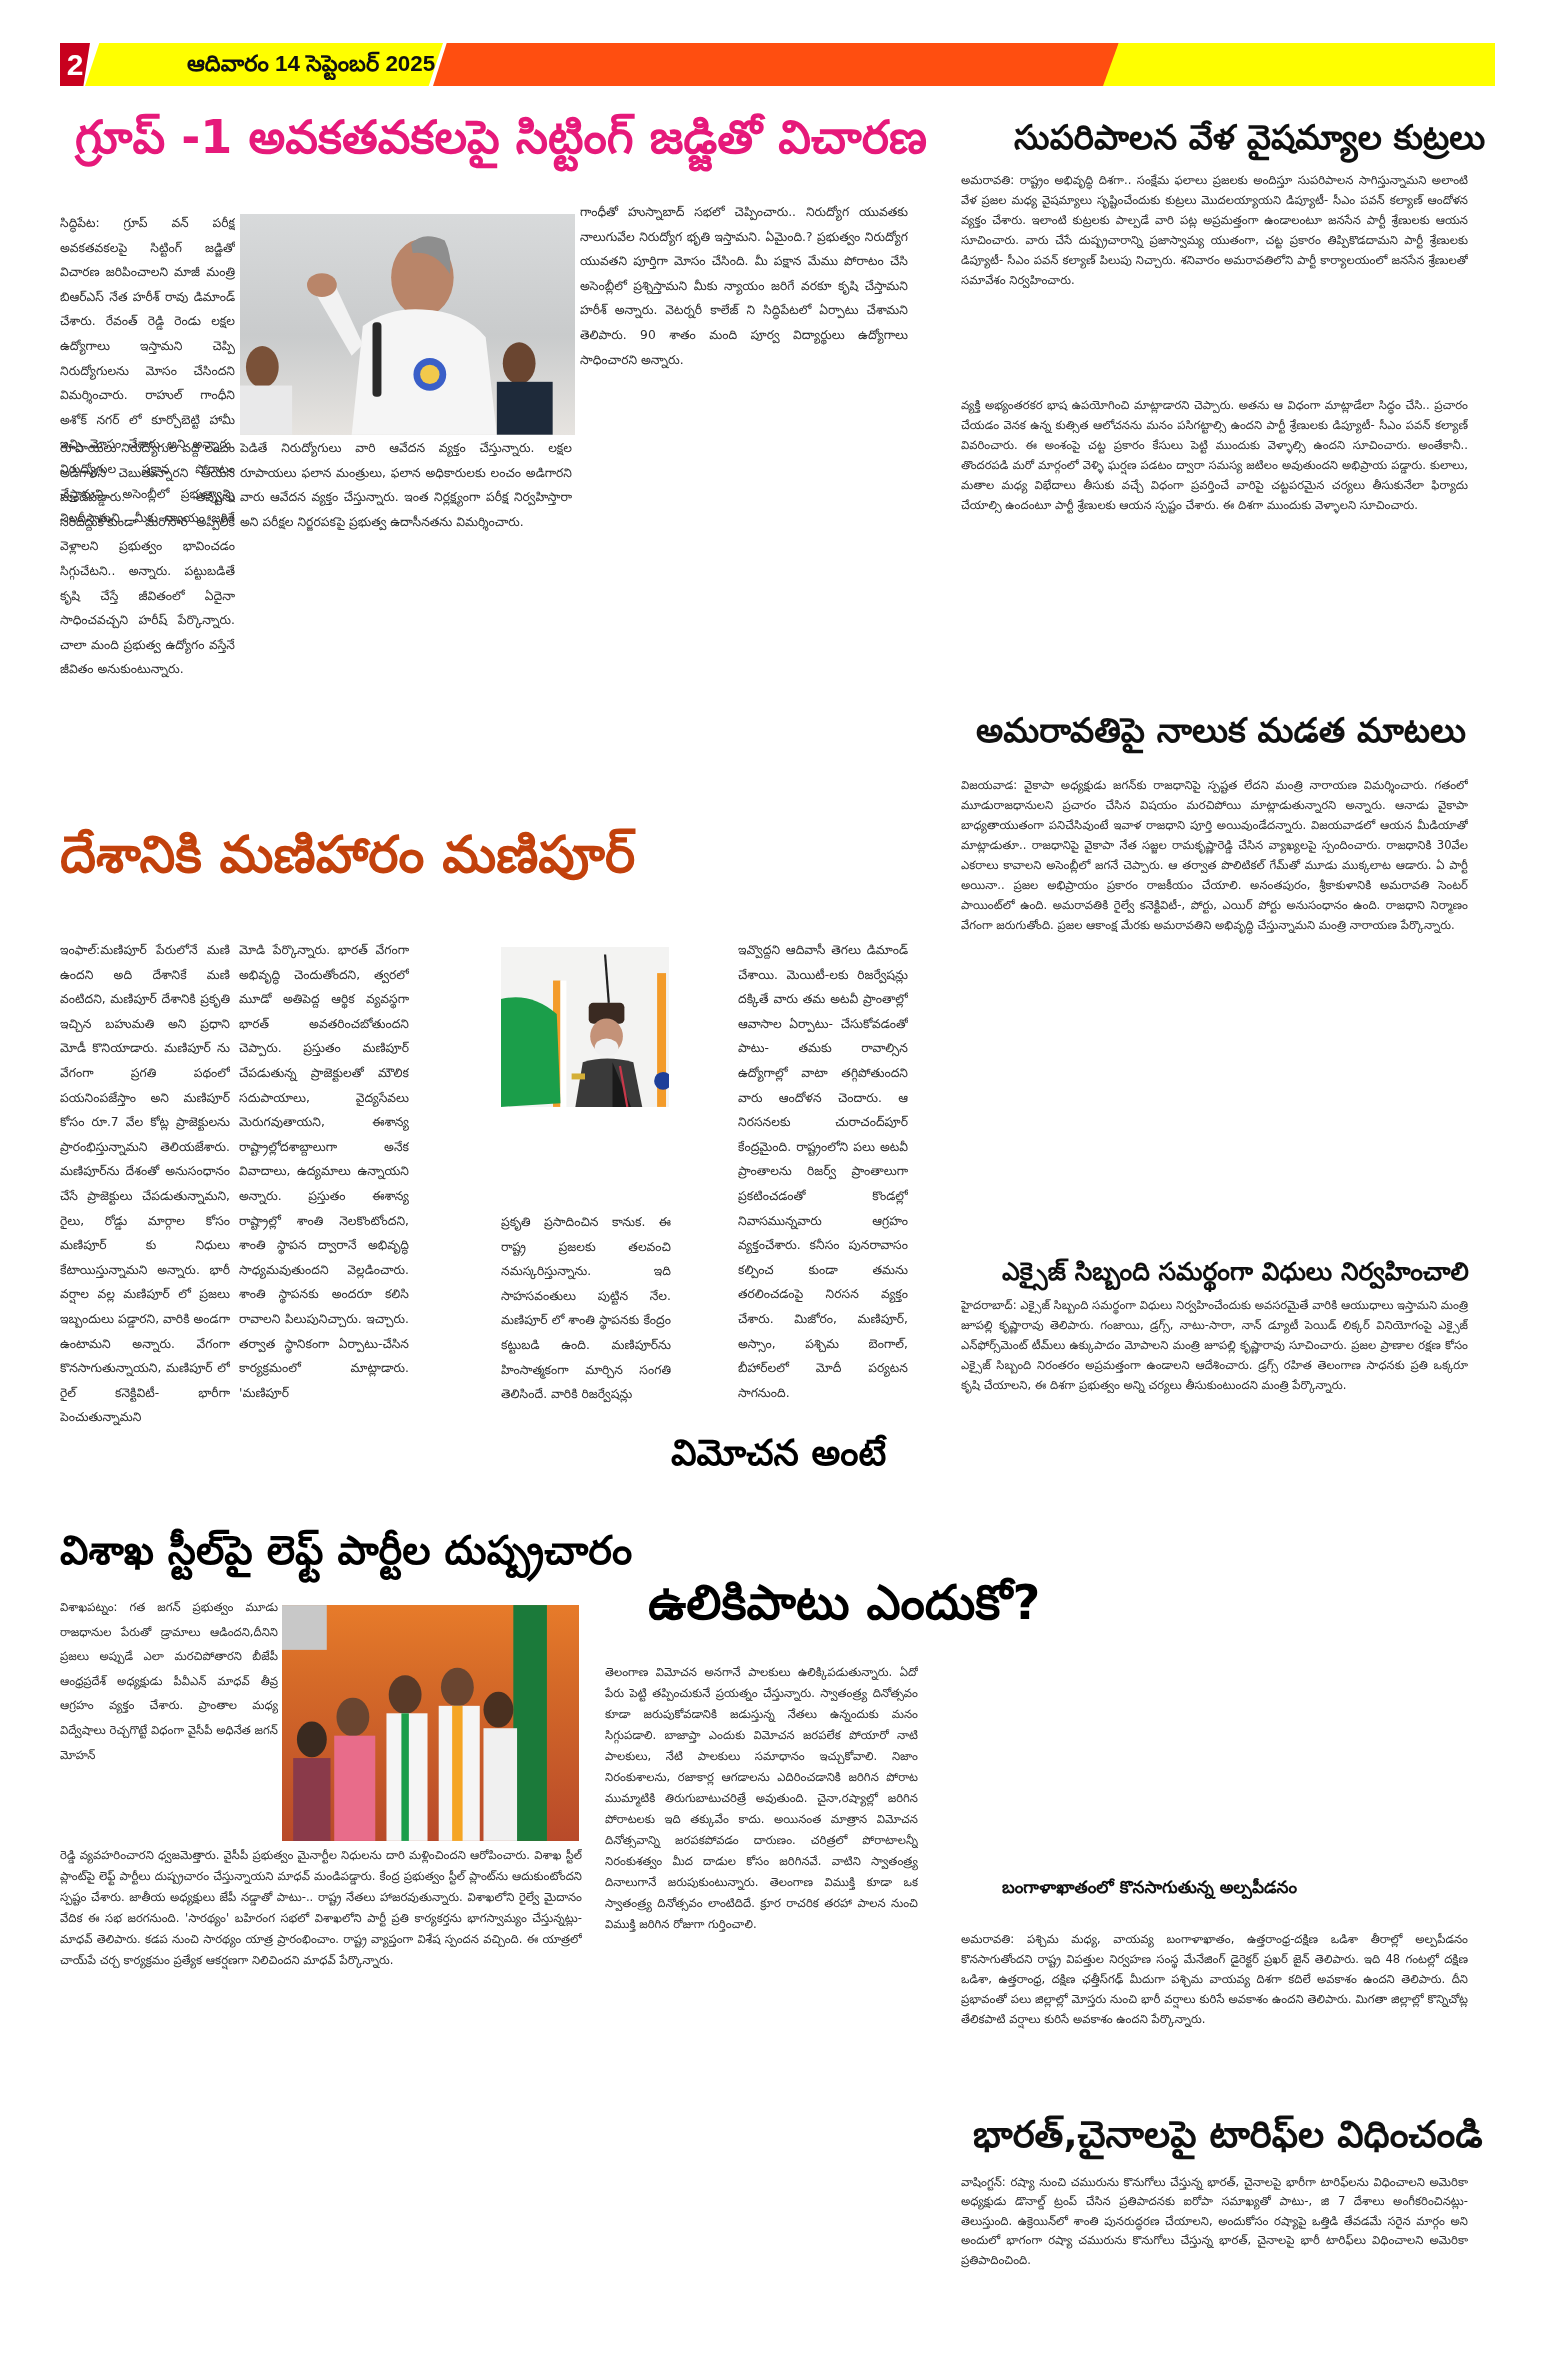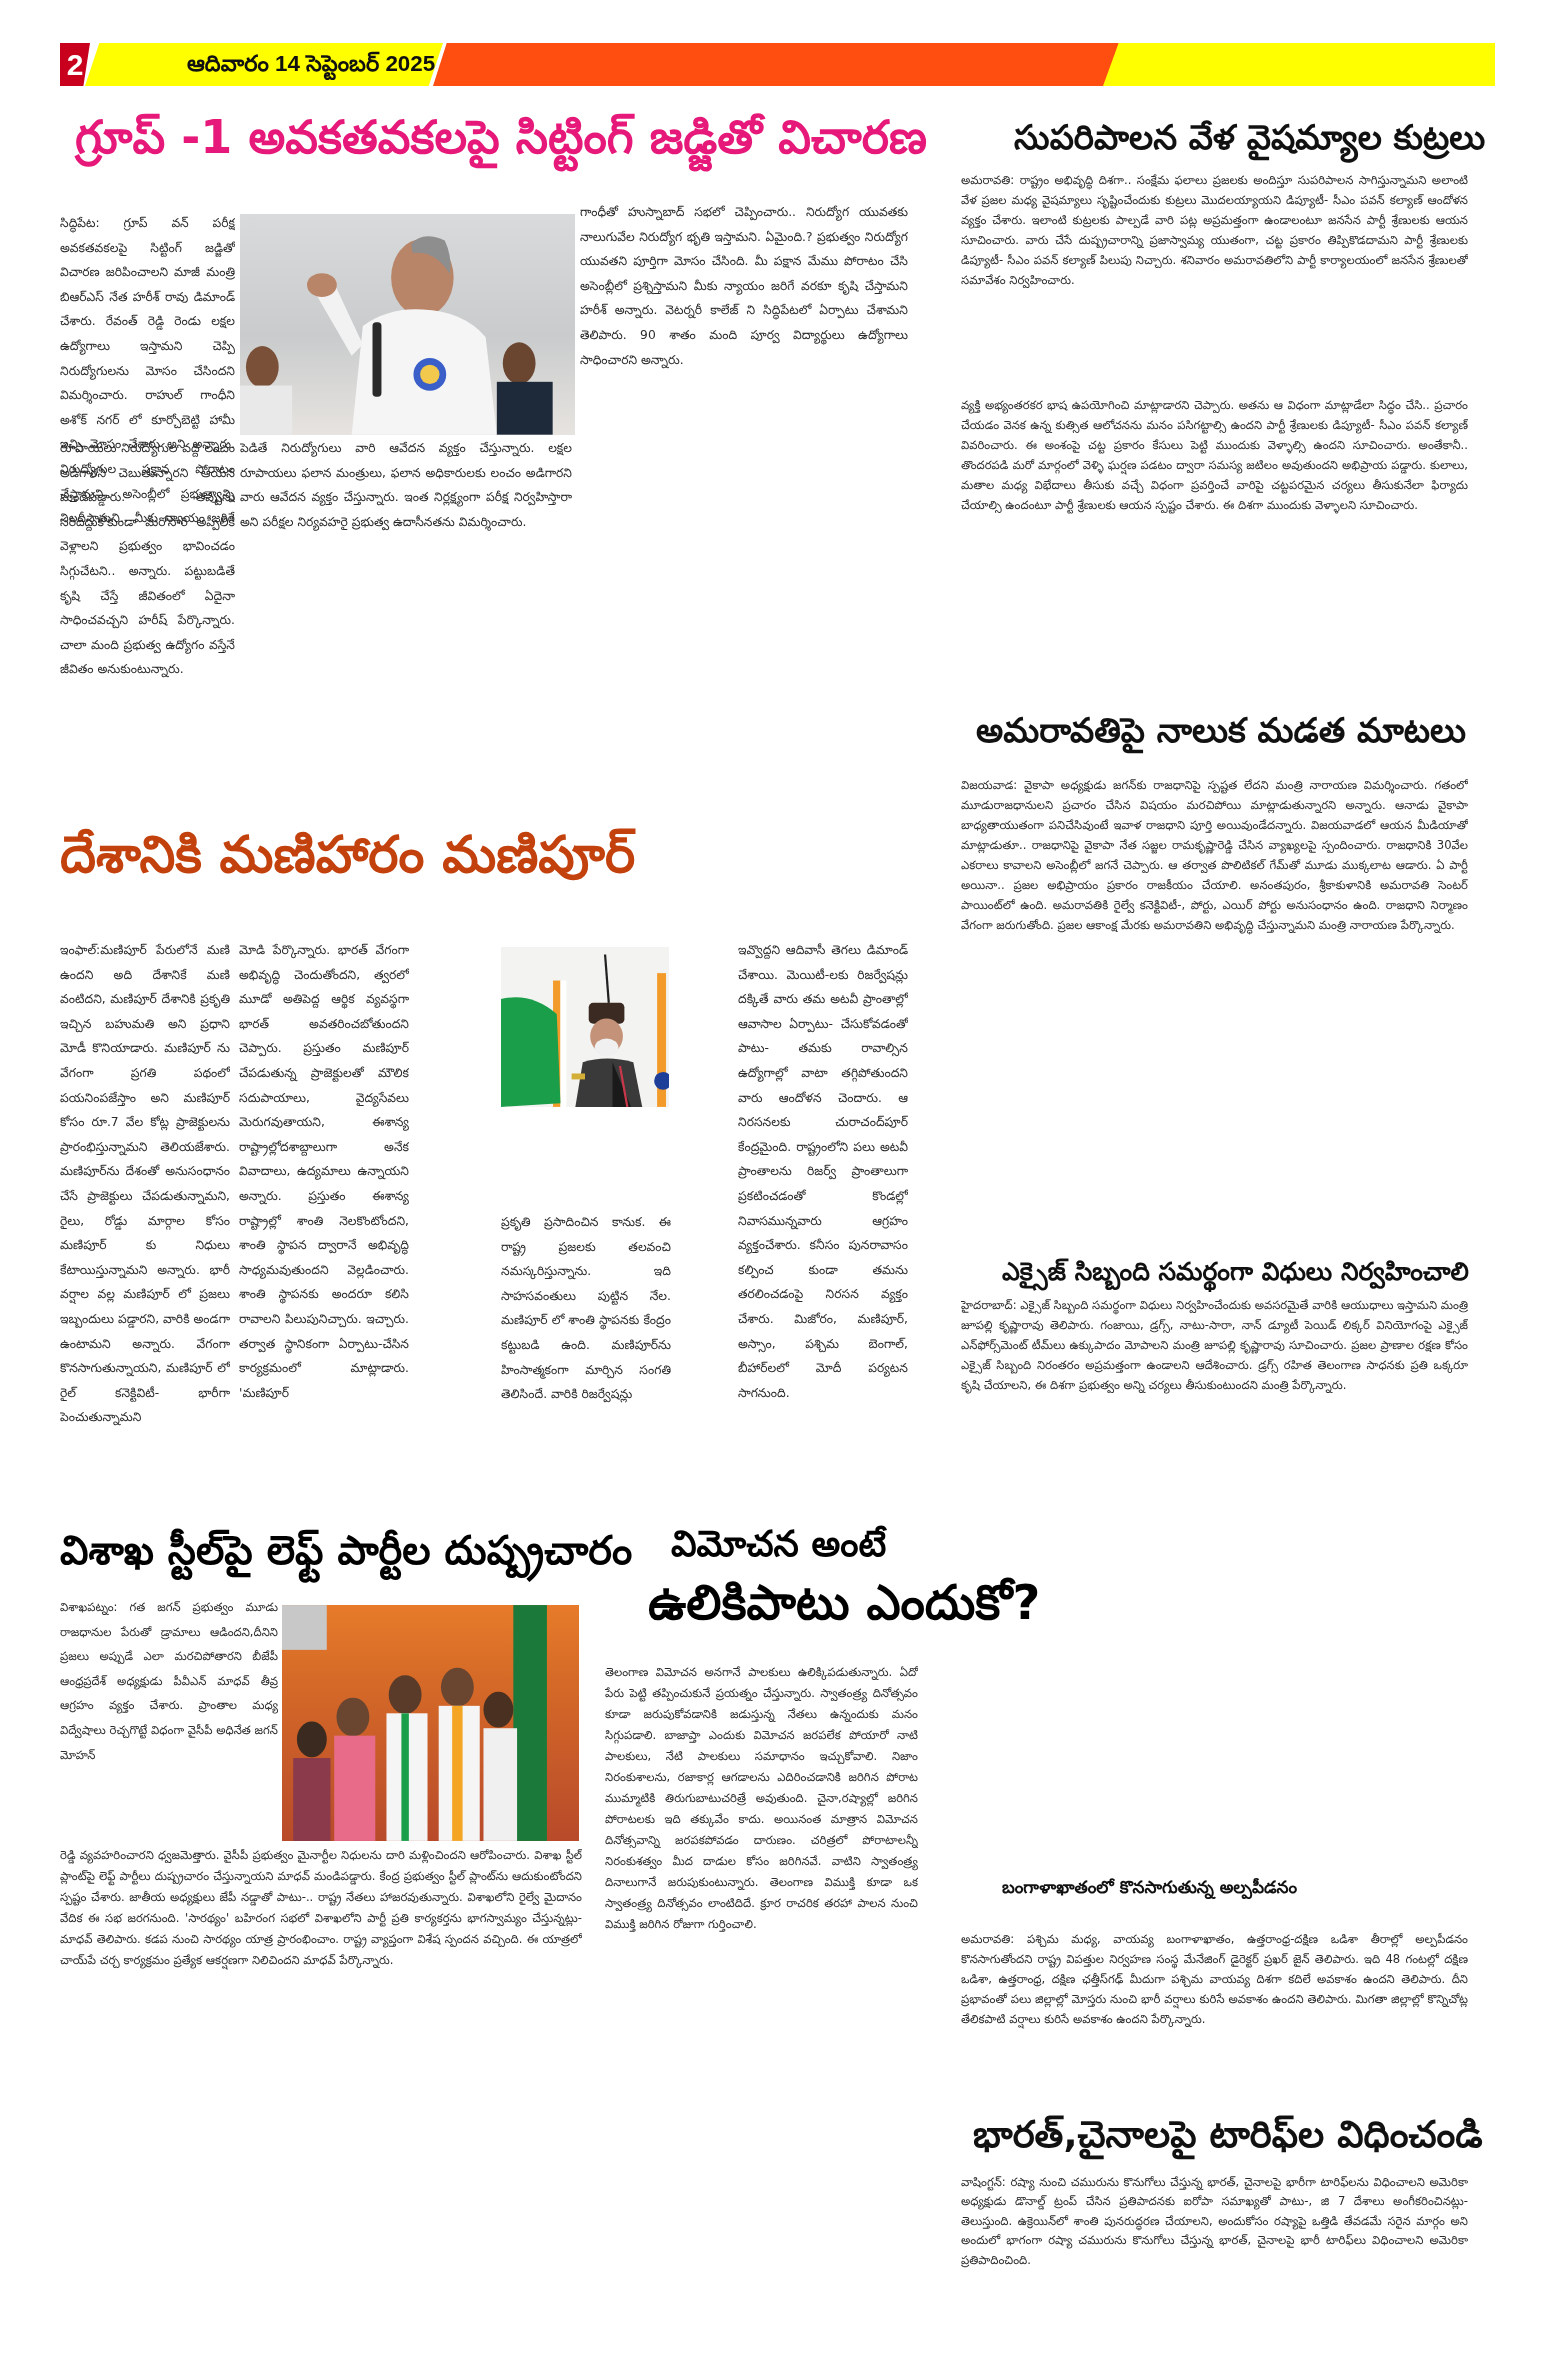--- a/index.html
+++ b/index.html
@@ -41,21 +41,21 @@
       <rect x="178" y="145" width="12" height="100" rx="5" fill="#2a2a2a"></rect>
       <circle cx="255" cy="215" r="22" fill="#3a5fc8"></circle>
       <circle cx="255" cy="215" r="13" fill="#f2c94c"></circle>
       <ellipse cx="30" cy="205" rx="22" ry="28" fill="#7a5138"></ellipse>
       <rect x="0" y="230" width="70" height="66" fill="#e9e9ea"></rect>
       <ellipse cx="375" cy="200" rx="22" ry="28" fill="#6a4530"></ellipse>
       <rect x="345" y="225" width="75" height="71" fill="#1e2a3a"></rect>
     </svg>
   </div>
   <div class="abs body-text" style="left:60px; top:436px; width:175px; height:350px; overflow:hidden;">రూపాయలు నిరుద్యోగుల వద్ద లంచం అడిగారని చెబుతున్నారని ఆయన మండిపడ్డారు. తప్పును సరిదిద్దుకోకుండా మరోసారి అప్పీలికి వెళ్లాలని ప్రభుత్వం భావించడం సిగ్గుచేటని.. అన్నారు. పట్టుబడితే కృషి చేస్తే జీవితంలో ఏదైనా సాధించవచ్చని హరీష్ పేర్కొన్నారు. చాలా మంది ప్రభుత్వ ఉద్యోగం వస్తేనే జీవితం అనుకుంటున్నారు.</div>
-  <div class="abs body-text" style="left:240px; top:436px; width:332px; height:350px; overflow:hidden;">పెడితే నిరుద్యోగులు వారి ఆవేదన వ్యక్తం చేస్తున్నారు. లక్షల రూపాయలు ఫలాన మంత్రులు, ఫలాన అధికారులకు లంచం అడిగారని వారు ఆవేదన వ్యక్తం చేస్తున్నారు. ఇంత నిర్లక్ష్యంగా పరీక్ష నిర్వహిస్తారా అని పరీక్షల నిర్యవహరై ప్రభుత్వ ఉదాసీనతను విమర్శించారు.</div>
+  <div class="abs body-text" style="left:240px; top:436px; width:332px; height:350px; overflow:hidden;">పెడితే నిరుద్యోగులు వారి ఆవేదన వ్యక్తం చేస్తున్నారు. లక్షల రూపాయలు ఫలాన మంత్రులు, ఫలాన అధికారులకు లంచం అడిగారని వారు ఆవేదన వ్యక్తం చేస్తున్నారు. ఇంత నిర్లక్ష్యంగా పరీక్ష నిర్వహిస్తారా అని పరీక్షల నిర్జరపకపై ప్రభుత్వ ఉదాసీనతను విమర్శించారు.</div>
   <div class="abs body-text" style="left:580px; top:200px; width:328px; height:589px; overflow:hidden;">గాంధీతో హుస్నాబాద్ సభలో చెప్పించారు.. నిరుద్యోగ యువతకు నాలుగువేల నిరుద్యోగ భృతి ఇస్తామని. ఏమైంది.? ప్రభుత్వం నిరుద్యోగ యువతని పూర్తిగా మోసం చేసింది. మీ పక్షాన మేము పోరాటం చేసి అసెంబ్లీలో ప్రశ్నిస్తామని మీకు న్యాయం జరిగే వరకూ కృషి చేస్తామని హరీశ్ అన్నారు. వెటర్నరీ కాలేజ్ ని సిద్ధిపేటలో ఏర్పాటు చేశామని తెలిపారు. 90 శాతం మంది పూర్వ విద్యార్థులు ఉద్యోగాలు సాధించారని అన్నారు.</div>
 </section>
 
 <section>
   <div class="abs headline" style="left:1014px; top:119px; font-size:34px; color:#111;">సుపరిపాలన వేళ వైషమ్యాల కుట్రలు</div>
   <div class="abs body-text" style="left:961px; top:170px; width:507px; height:224px; overflow:hidden; line-height:20px; font-size:11.6px;">అమరావతి: రాష్ట్రం అభివృద్ధి దిశగా.. సంక్షేమ ఫలాలు ప్రజలకు అందిస్తూ సుపరిపాలన సాగిస్తున్నామని అలాంటి వేళ ప్రజల మధ్య వైషమ్యాలు సృష్టించేందుకు కుట్రలు మొదలయ్యాయని డిప్యూటీ- సీఎం పవన్ కల్యాణ్ ఆందోళన వ్యక్తం చేశారు. ఇలాంటి కుట్రలకు పాల్పడే వారి పట్ల అప్రమత్తంగా ఉండాలంటూ జనసేన పార్టీ శ్రేణులకు ఆయన సూచించారు. వారు చేసే దుష్ప్రచారాన్ని ప్రజాస్వామ్య యుతంగా, చట్ట ప్రకారం తిప్పికొడదామని పార్టీ శ్రేణులకు డిప్యూటీ- సీఎం పవన్ కల్యాణ్ పిలుపు నిచ్చారు. శనివారం అమరావతిలోని పార్టీ కార్యాలయంలో జనసేన శ్రేణులతో సమావేశం నిర్వహించారు.</div>
   <div class="abs body-text" style="left:961px; top:395px; width:507px; height:283px; overflow:hidden; line-height:20px; font-size:11.6px;">వ్యక్తి అభ్యంతరకర భాష ఉపయోగించి మాట్లాడారని చెప్పారు. అతను ఆ విధంగా మాట్లాడేలా సిద్ధం చేసి.. ప్రచారం చేయడం వెనక ఉన్న కుత్సిత ఆలోచనను మనం పసిగట్టాల్సి ఉందని పార్టీ శ్రేణులకు డిప్యూటీ- సీఎం పవన్ కల్యాణ్ వివరించారు. ఈ అంశంపై చట్ట ప్రకారం కేసులు పెట్టి ముందుకు వెళ్ళాల్సి ఉందని సూచించారు. అంతేకానీ.. తొందరపడి మరో మార్గంలో వెళ్ళి ఘర్షణ పడటం ద్వారా సమస్య జటిలం అవుతుందని అభిప్రాయ పడ్డారు. కులాలు, మతాల మధ్య విభేదాలు తీసుకు వచ్చే విధంగా ప్రవర్తించే వారిపై చట్టపరమైన చర్యలు తీసుకునేలా ఫిర్యాదు చేయాల్సి ఉందంటూ పార్టీ శ్రేణులకు ఆయన స్పష్టం చేశారు. ఈ దిశగా ముందుకు వెళ్ళాలని సూచించారు.</div>
 </section>
 
 <section>
@@ -121,17 +121,17 @@
       <ellipse cx="290" cy="140" rx="20" ry="24" fill="#4a3020"></ellipse>
       <rect x="270" y="165" width="45" height="151" fill="#f0f0f0"></rect>
       <ellipse cx="40" cy="180" rx="20" ry="24" fill="#3a2a20"></ellipse>
       <rect x="15" y="205" width="50" height="111" fill="#8a3a4a"></rect>
     </svg>
   </div>
   <div class="abs body-text" style="left:60px; top:1845px; width:522px; height:417px; overflow:hidden; line-height:21px; font-size:11.6px;">రెడ్డి వ్యవహరించారని ధ్వజమెత్తారు. వైసీపీ ప్రభుత్వం మైనార్టీల నిధులను దారి మళ్లించిందని ఆరోపించారు. విశాఖ స్టీల్ ప్లాంట్‌పై లెఫ్ట్ పార్టీలు దుష్ప్రచారం చేస్తున్నాయని మాధవ్ మండిపడ్డారు. కేంద్ర ప్రభుత్వం స్టీల్ ప్లాంట్‌ను ఆదుకుంటోందని స్పష్టం చేశారు. జాతీయ అధ్యక్షులు జేపీ నడ్డాతో పాటు-.. రాష్ట్ర నేతలు హాజరవుతున్నారు. విశాఖలోని రైల్వే మైదానం వేదిక ఈ సభ జరగనుంది. 'సారథ్యం' బహిరంగ సభలో విశాఖలోని పార్టీ ప్రతి కార్యకర్తను భాగస్వామ్యం చేస్తున్నట్లు- మాధవ్ తెలిపారు. కడప నుంచి సారథ్యం యాత్ర ప్రారంభించాం. రాష్ట్ర వ్యాప్తంగా విశేష స్పందన వచ్చింది. ఈ యాత్రలో చాయ్‌పే చర్చ కార్యక్రమం ప్రత్యేక ఆకర్షణగా నిలిచిందని మాధవ్ పేర్కొన్నారు.</div>
 </section>
 
 <section>
-  <div class="abs headline" style="left:671px; top:1524px; font-size:36px; color:#000;">విమోచన అంటే</div>
+  <div class="abs headline" style="left:671px; top:1433px; font-size:36px; color:#000;">విమోచన అంటే</div>
   <div class="abs headline" style="left:648px; top:1576px; font-size:48px; color:#000;">ఉలికిపాటు ఎందుకో?</div>
   <div class="abs body-text" style="left:605px; top:1662px; width:313px; height:600px; overflow:hidden; line-height:21px; font-size:11.6px;">తెలంగాణ విమోచన అనగానే పాలకులు ఉలిక్కిపడుతున్నారు. ఏదో పేరు పెట్టి తప్పించుకునే ప్రయత్నం చేస్తున్నారు. స్వాతంత్ర్య దినోత్సవం కూడా జరుపుకోవడానికి జడుస్తున్న నేతలు ఉన్నందుకు మనం సిగ్గుపడాలి. బాజాప్తా ఎందుకు విమోచన జరపలేక పోయారో నాటి పాలకులు, నేటి పాలకులు సమాధానం ఇచ్చుకోవాలి. నిజాం నిరంకుశాలను, రజాకార్ల ఆగడాలను ఎదిరించడానికి జరిగిన పోరాట ముమ్మాటికి తిరుగుబాటుచరిత్రే అవుతుంది. చైనా,రష్యాల్లో జరిగిన పోరాటలకు ఇది తక్కువేం కాదు. అయినంత మాత్రాన విమోచన దినోత్సవాన్ని జరపకపోవడం దారుణం. చరిత్రలో పోరాటాలన్నీ నిరంకుశత్వం మీద దాడుల కోసం జరిగినవే. వాటిని స్వాతంత్ర్య దినాలుగానే జరుపుకుంటున్నారు. తెలంగాణ విముక్తి కూడా ఒక స్వాతంత్ర్య దినోత్సవం లాంటిదిదే. క్రూర రాచరిక తరహా పాలన నుంచి విముక్తి జరిగిన రోజుగా గుర్తించాలి.</div>
 </section>
 
 
 </body></html>

